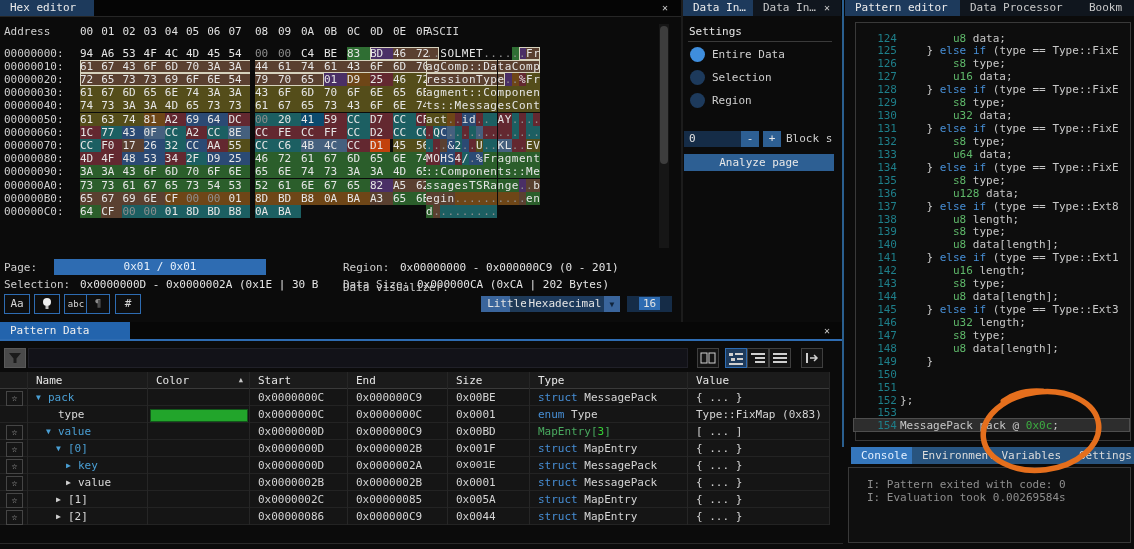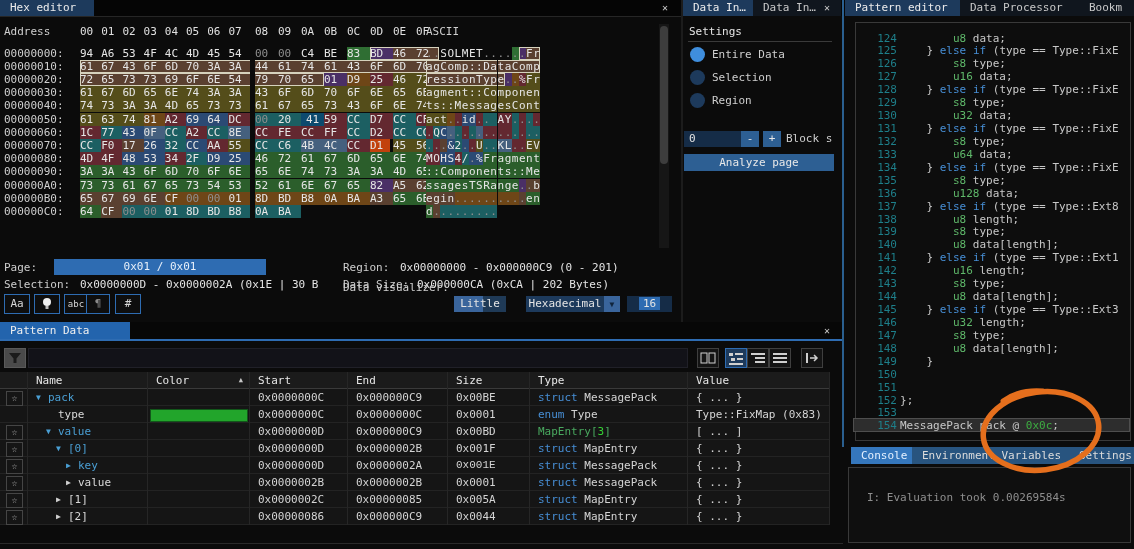--- a/index.html
+++ b/index.html
@@ -267,21 +267,21 @@
         <span class="hex-byte" style="left: 80px; width: 21.2px; background: rgb(84, 77, 26);">61</span>
         <span class="hex-byte" style="left: 101.2px; width: 21.2px; background: rgb(84, 77, 26);">63</span>
         <span class="hex-byte" style="left: 122.4px; width: 21.2px; background: rgb(84, 77, 26);">74</span>
         <span class="hex-byte" style="left: 143.6px; width: 21.2px; background: rgb(110, 70, 23);">81</span>
         <span class="hex-byte" style="left: 164.8px; width: 21.2px; background: rgb(99, 40, 48);">A2</span>
         <span class="hex-byte" style="left: 186px; width: 21.2px; background: rgb(43, 74, 116);">69</span>
         <span class="hex-byte" style="left: 207.2px; width: 21.2px; background: rgb(43, 74, 116);">64</span>
         <span class="hex-byte" style="left: 228.4px; width: 21.2px; background: rgb(99, 40, 48);">DC</span>
         <span class="hex-byte dim" style="left: 255px; width: 23px; background: rgb(28, 95, 98);">00</span>
         <span class="hex-byte" style="left: 278px; width: 23px; background: rgb(28, 95, 98);">20</span>
-        <span class="hex-byte" style="left: 301px; width: 23px; background: #0c4a6e; text-align: center;">41</span>
+        <span class="hex-byte" style="left: 301px; width: 23px; background: #0c4a6e;">41</span>
         <span class="hex-byte" style="left: 324px; width: 23px; background: rgb(99, 40, 48);">59</span>
         <span class="hex-byte" style="left: 347px; width: 23px; background: rgb(28, 95, 98);">CC</span>
         <span class="hex-byte" style="left: 370px; width: 23px; background: rgb(99, 40, 48);">D7</span>
         <span class="hex-byte" style="left: 393px; width: 23px; background: rgb(28, 95, 98);">CC</span>
         <span class="hex-byte" style="left: 416px; width: 23px; background: rgb(99, 40, 48);">CF</span>
         <span class="ascii-char" style="left: 426px; width: 7.15px; background: rgb(84, 77, 26);">a</span>
         <span class="ascii-char" style="left: 433.15px; width: 7.15px; background: rgb(84, 77, 26);">c</span>
         <span class="ascii-char" style="left: 440.3px; width: 7.15px; background: rgb(84, 77, 26);">t</span>
         <span class="ascii-char dim" style="left: 447.45px; width: 7.15px; background: rgb(110, 70, 23);">.</span>
         <span class="ascii-char dim" style="left: 454.6px; width: 7.15px; background: rgb(99, 40, 48);">.</span>
@@ -553,21 +553,21 @@
           <circle cx="11" cy="6" r="4" fill="#efefef"></circle>
           <rect x="9.5" y="10" width="3" height="3" fill="#bdbdbd"></rect>
         </svg>
     </span>
   </div>
   <div class="tool-btn" style="left:64px;top:294px;width:22px;font-size:9px;">abc</div>
   <div class="tool-btn" style="left:86px;top:294px;width:22px;color:#8a8a8a;">¶</div>
   <div class="tool-btn" style="left:115px;top:294px;width:24px;">#</div>
 
   <div class="lbl" style="left:343px;top:281px;">Data visualizer:</div>
-  <div class="blue-box" style="left:454px;top:296px;width:52px;height:16px;background:linear-gradient(90deg,#3a659c 0 55%,#1f3a57 55% 100%);">Little</div>
+  <div class="blue-box" style="left:481px;top:296px;width:52px;height:16px;background:linear-gradient(90deg,#3a659c 0 55%,#1f3a57 55% 100%);">Little</div>
   <div class="blue-box" style="left:526px;top:296px;width:78px;height:16px;">Hexadecimal</div>
   <div class="blue-box" style="left:604px;top:296px;width:16px;height:16px;background:#3a659c;">
     <span style="font-size:8px;color:#10243c;">▼</span>
   </div>
   <div class="blue-box" style="left:627px;top:296px;width:45px;height:16px;background:#152c47;">
     <span style="background:#2e6cb2;padding:0 4px;">16</span>
   </div>
 
   <div class="abs" style="left:681px;top:0;width:2px;height:322px;background:#1c1c1c;"></div>
 
@@ -777,20 +777,21 @@
       <div class="code-line" style="top: 393.54px; z-index: 2;"><span class="lineno" style="left: 12px;">152</span><span class="codetxt"><span class="plain">}</span><span class="plain">;</span></span></div>
       <div class="code-line" style="top: 406.47px; z-index: 2;"><span class="lineno" style="left: 12px;">153</span><span class="codetxt"></span></div>
       <div class="code-line" style="top: 419.4px; z-index: 2;"><span class="lineno" style="left: 12px;">154</span><span class="codetxt"><span class="plain">MessagePack</span><span class="plain"> </span><span class="plain">pack</span><span class="plain"> </span><span class="plain">@</span><span class="plain"> </span><span class="num">0x0c</span><span class="plain">;</span></span></div>
     </div>
 
   <div class="tab brighter" style="left:851px;top:447px;height:17px;line-height:17px;width:57px;">Console</div>
   <div class="tab" style="left:912px;top:447px;height:17px;line-height:17px;width:153px;background:#28547f;color:#dcdcdc;">Environment Variables</div>
   <div class="tab" style="left:1069px;top:447px;height:17px;line-height:17px;width:65px;background:#28547f;color:#dcdcdc;padding-right:0;">Settings</div>
 
   <div class="abs" style="left:848px;top:467px;width:283px;height:76px;border:1px solid #393939;box-sizing:border-box;background:#0f0f0f;"></div>
+  <div class="console-line" style="left:867px;top:478px;">I: Pattern exited with code: 0</div>
   <div class="console-line" style="left:867px;top:491px;">I: Evaluation took 0.00269584s</div>
 
   <svg class="abs" style="left:975px;top:383px;z-index:10;pointer-events:none;" width="135" height="100" viewBox="0 0 135 100">
     <ellipse cx="66" cy="48" rx="58" ry="39" transform="rotate(-7 66 48)" fill="none" stroke="#e56f1d" stroke-width="5.5" stroke-linecap="round"></ellipse>
     <path d="M28 18 Q 45 6 68 8" fill="none" stroke="#e56f1d" stroke-width="5" stroke-linecap="round"></path>
   </svg>
 
 </div>
 
 </body></html>

